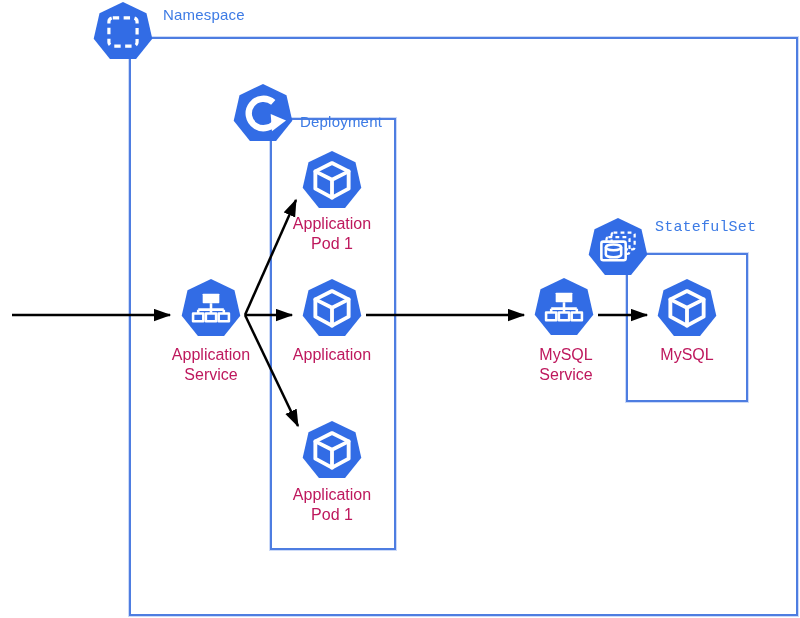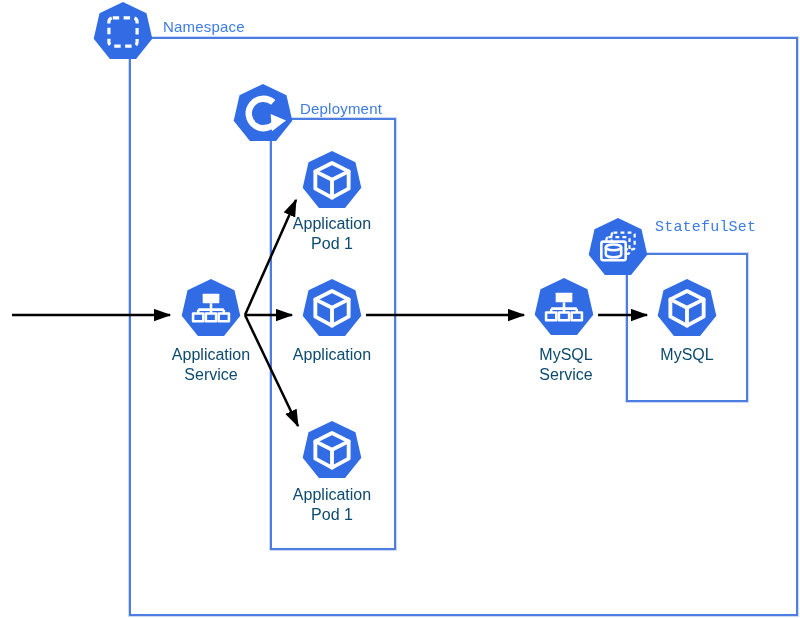--- a/index.html
+++ b/index.html
@@ -17,21 +17,21 @@
   .thin  { fill:none; stroke:#ffffff; stroke-width:4; stroke-linejoin:round; }
   .fillw { fill:#ffffff; }
   .dashw { fill:none; stroke:#ffffff; stroke-width:5; stroke-dasharray:10 7; }
   .dash2 { fill:none; stroke:#ffffff; stroke-width:3.5; stroke-dasharray:6 5; }
   .solid-rect { fill:#326CE5; stroke:#ffffff; stroke-width:4; }
   .blue-label {
     position:absolute; color:#3D7BE5; font-size:15px; font-weight:400;
     white-space:nowrap; letter-spacing:.2px;
   }
   .node-label {
-    position:absolute; width:120px; text-align:center; color:#0c4a6e;
+    position:absolute; width:120px; text-align:center; color:#be185d;
     font-size:16px; line-height:20px;
   }
   .arrows { position:absolute; left:0; top:0; width:800px; height:618px; pointer-events:none; }
   .arrows line { stroke:#000; stroke-width:2.5; }
 </style>
 </head>
 <body>
 
 <div class="canvas">
 
@@ -50,28 +50,28 @@
     <line x1="245" y1="315" x2="292" y2="315" marker-end="url(#ah)"></line>
     <line x1="245" y1="315" x2="298" y2="426" marker-end="url(#ah)"></line>
     <line x1="366" y1="315" x2="524" y2="315" marker-end="url(#ah)"></line>
     <line x1="598" y1="315" x2="647" y2="315" marker-end="url(#ah)"></line>
   </svg>
 
   <svg class="hepta" style="left:91px; top:0px;" viewBox="0 0 100 100">
     <polygon class="hepta-bg" points="50,3 86.7,20.7 95.8,60.5 70.4,92.3 29.6,92.3 4.2,60.5 13.3,20.7"></polygon>
     <rect class="dashw" x="28" y="28" width="44" height="44" rx="6"></rect>
   </svg>
-  <div class="blue-label" style="left:163px; top:18px;">Namespace</div>
+  <div class="blue-label" style="left:163px; top:6px;">Namespace</div>
 
   <svg class="hepta" style="left:231px; top:82px;" viewBox="0 0 100 100">
     <polygon class="hepta-bg" points="50,3 86.7,20.7 95.8,60.5 70.4,92.3 29.6,92.3 4.2,60.5 13.3,20.7"></polygon>
     <path d="M 66 32 A 23 23 0 1 0 71 60" fill="none" stroke="#fff" stroke-width="10"></path>
     <polygon points="62,50 86,60 64,77" fill="#fff"></polygon>
   </svg>
-  <div class="blue-label" style="left:300px; top:100px;">Deployment</div>
+  <div class="blue-label" style="left:300px; top:113px;">Deployment</div>
 
   <svg class="hepta" style="left:586px; top:216px;" viewBox="0 0 100 100">
     <polygon class="hepta-bg" points="50,3 86.7,20.7 95.8,60.5 70.4,92.3 29.6,92.3 4.2,60.5 13.3,20.7"></polygon>
     <rect class="dash2" x="40" y="26" width="36" height="26" rx="3"></rect>
     <rect class="dash2" x="32" y="33" width="36" height="26" rx="3"></rect>
     <rect class="solid-rect" x="24" y="40" width="38" height="29" rx="3"></rect>
     <ellipse cx="43" cy="49" rx="12" ry="4.5" fill="none" stroke="#fff" stroke-width="4"></ellipse>
     <path d="M31 49 v11 a12 4.5 0 0 0 24 0 v-11" fill="none" stroke="#fff" stroke-width="4"></path>
   </svg>
   <div class="blue-label" style="left:655px; top:219px;font-family:Liberation Mono, monospace;">StatefulSet</div>

